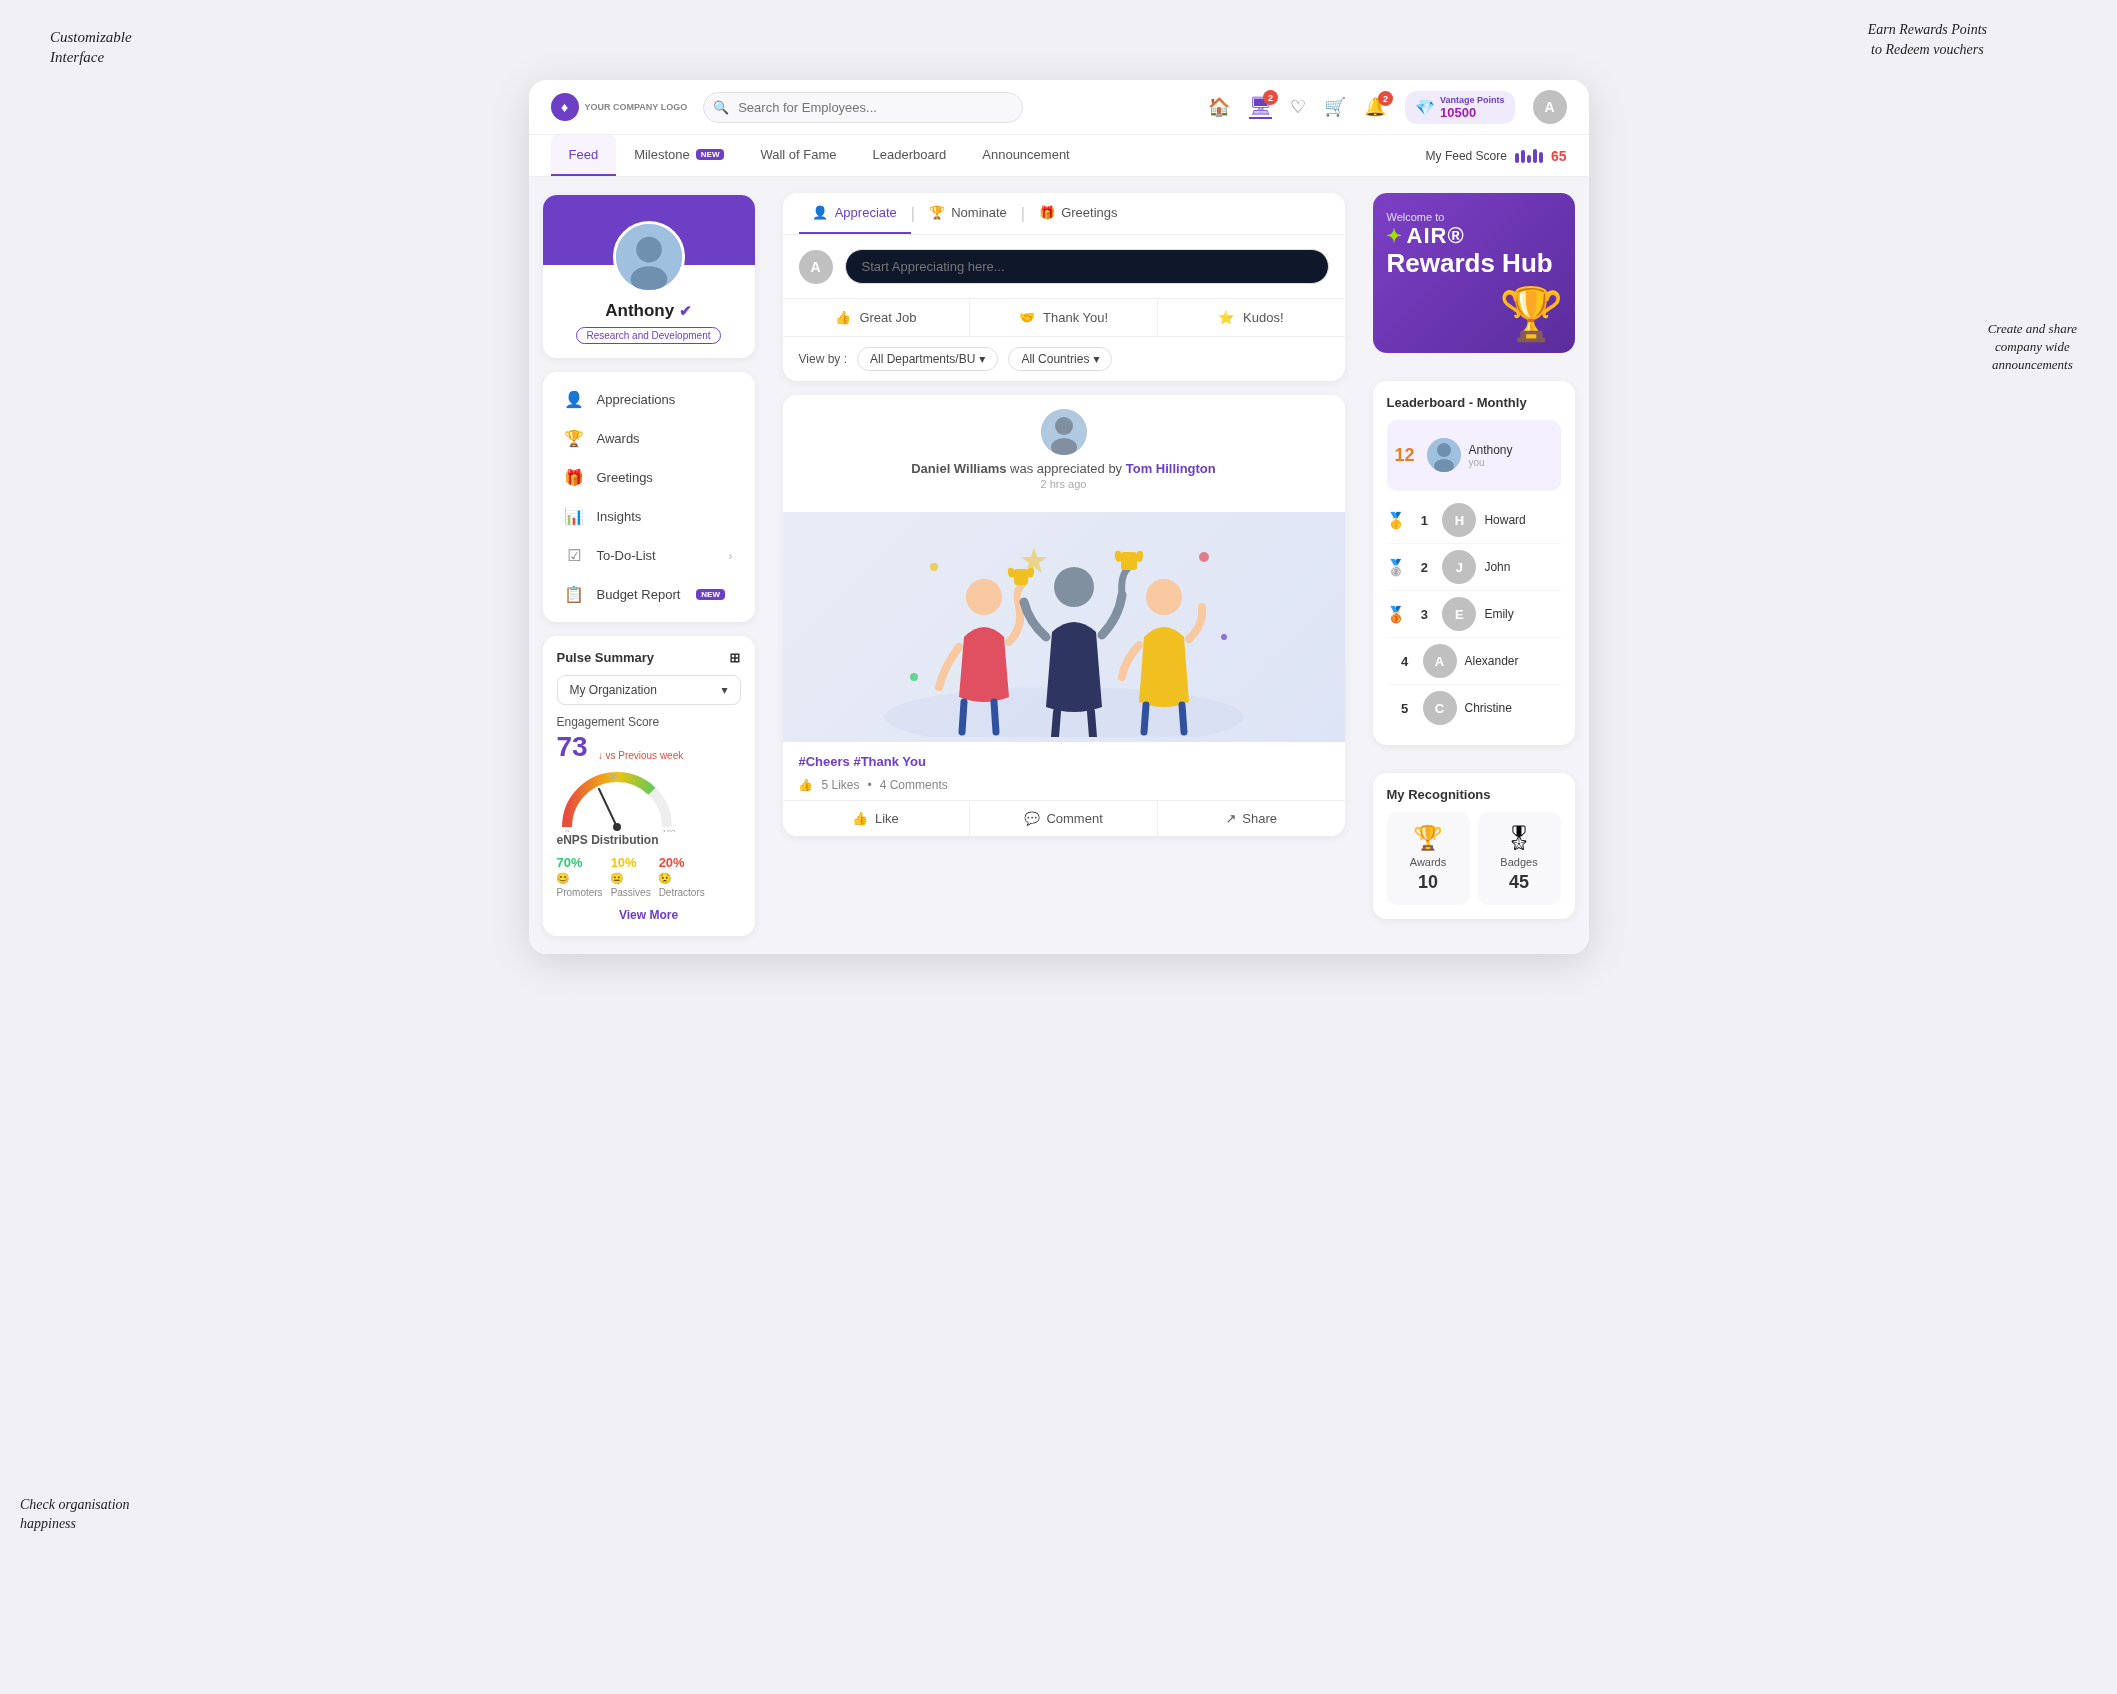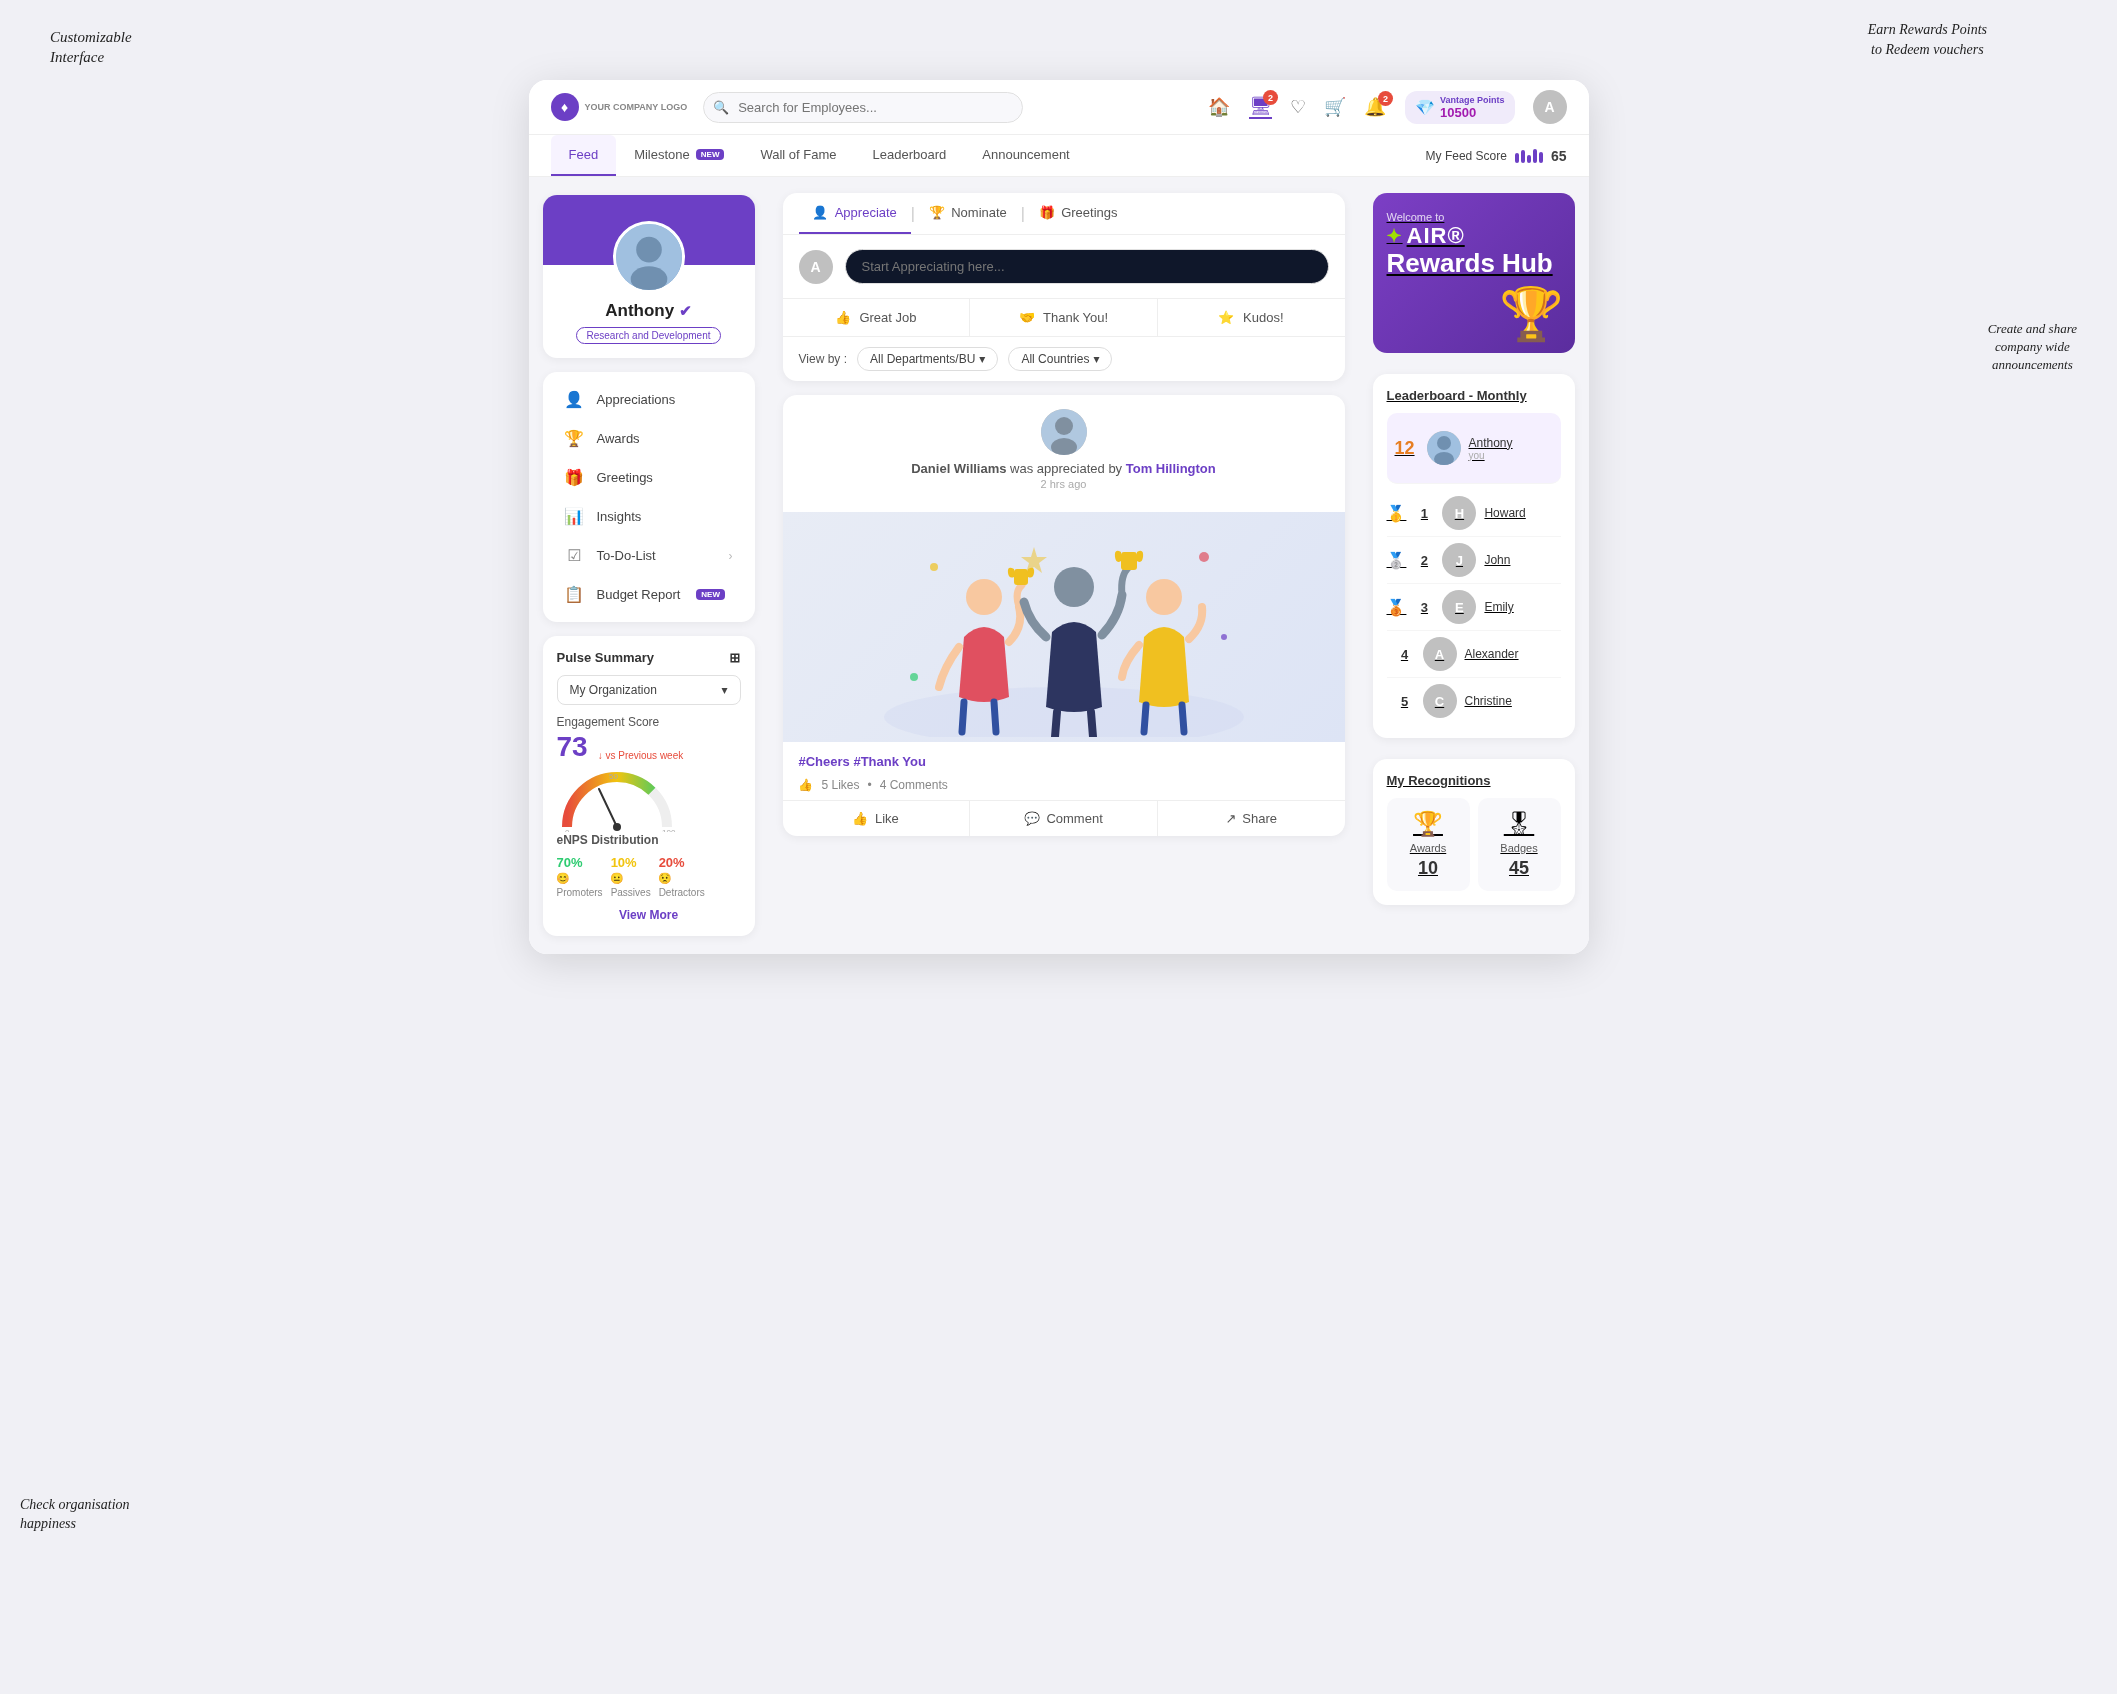--- a/index.html
+++ b/index.html
@@ -142,21 +142,21 @@
     }
     .feed-score {
       margin-left: auto;
       display: flex; align-items: center; gap: 8px;
       font-size: 12px; color: #444;
     }
     .score-bars {
       display: flex; gap: 2px; align-items: flex-end;
     }
     .score-bar { width: 4px; background: #6c3fc5; border-radius: 2px; }
-    .score-num { font-weight: 700; color: #404040; font-size: 14px; text-align: center; }
+    .score-num { font-weight: 700; color: #ef4444; font-size: 14px; text-align: center; }
 
     
     .main-content {
       display: flex;
       gap: 0;
       background: #f4f4f8;
       min-height: 700px;
     }
 
     
@@ -384,21 +384,21 @@
       cursor: pointer;
       border-right: 1px solid #eee;
     }
     .post-action:last-child { border-right: none; }
 
     
     .right-sidebar {
       width: 230px;
       min-width: 210px;
       padding: 16px 14px;
-      display: flex; flex-direction: column; gap: 21px; text-decoration: underline;
+      display: flex; flex-direction: column; gap: 28px;
     }
 
     .rewards-banner {
       background: linear-gradient(135deg, #7c3fc5, #5b2d9e);
       border-radius: 14px;
       padding: 18px 14px;
       color: #fff;
       position: relative;
       overflow: hidden;
       min-height: 160px;

